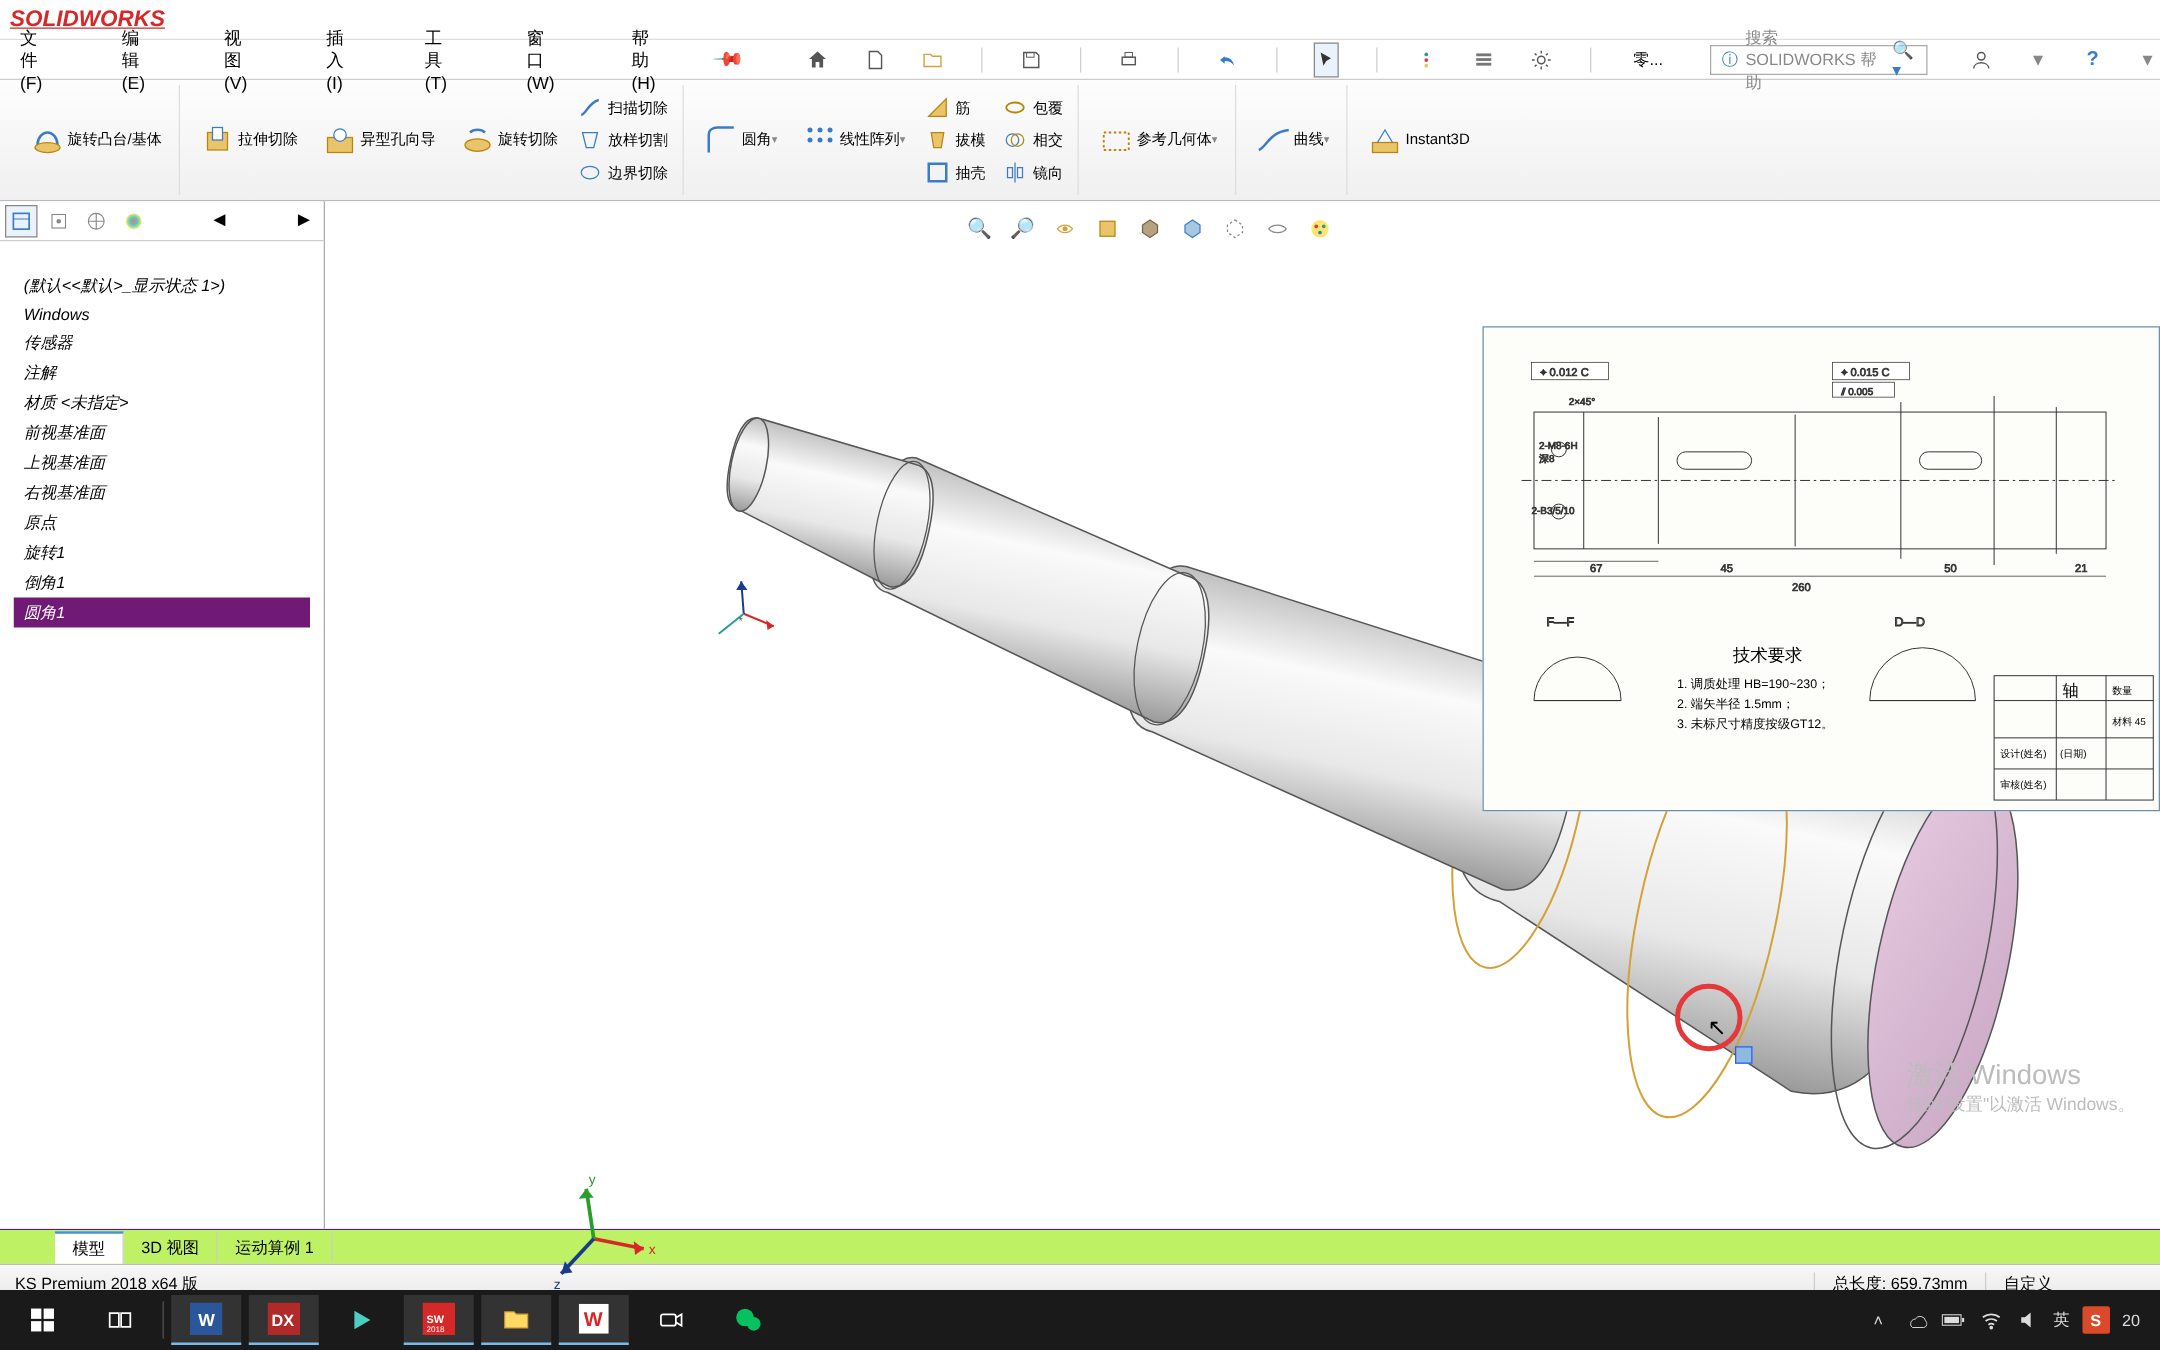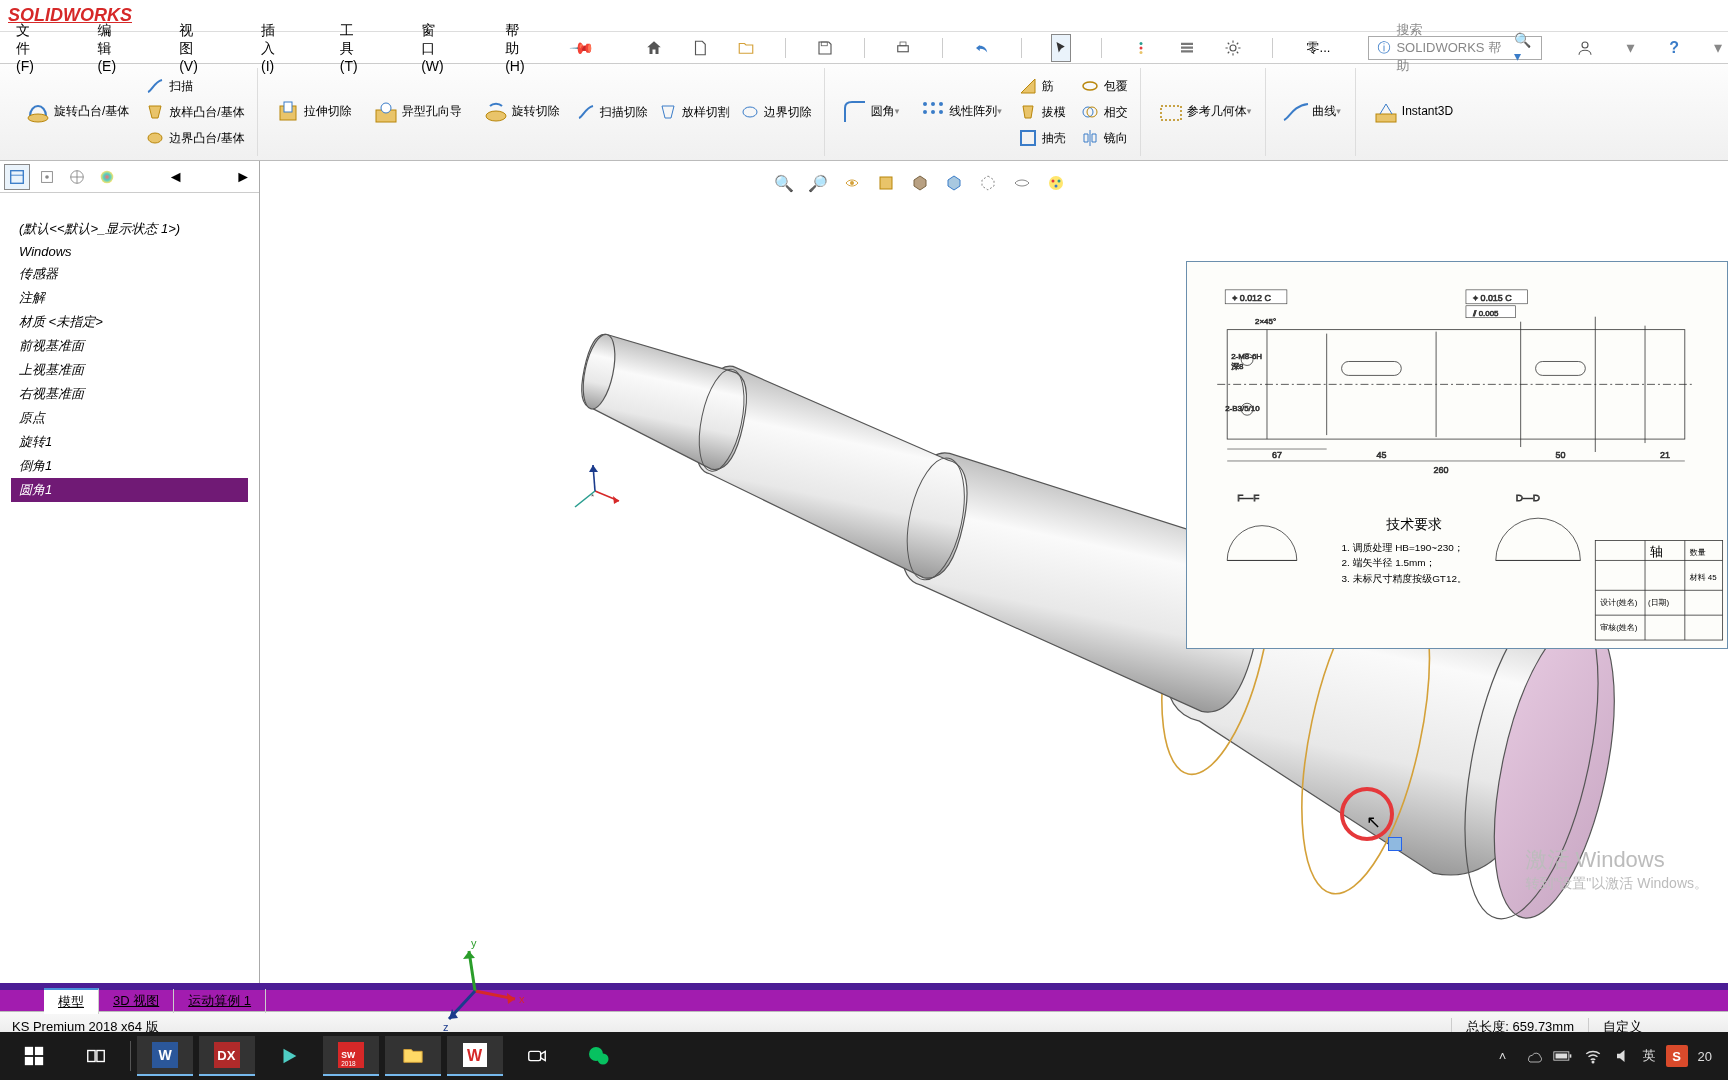--- a/index.html
+++ b/index.html
@@ -47,21 +47,21 @@
 .shaft-svg { position: absolute; top: 140px; left: 130px; }
 .cursor-mark { position: absolute; top: 626px; left: 1080px; width: 54px; height: 54px; border: 4px solid #e5383b; border-radius: 50%; }
 .cursor-arrow { position: absolute; top: 650px; left: 1106px; font-size: 18px; pointer-events: none; }
 .face-badge { position: absolute; top: 676px; left: 1128px; width: 14px; height: 14px; background: #8fb9e0; border: 1px solid #2563eb; }
 
 .coord-svg { position: absolute; top: 410px; left: 165px; }
 
 .ref-drawing { position: absolute; top: 100px; right: 0; width: 542px; height: 388px; background: #fdfdfa; border: 1px solid #6b8fad; }
 .ref-drawing svg { width: 100%; height: 100%; }
 
-.view-tabs { height: 28px; background: #a21caf; border-top: 7px solid #4c1d95; display: flex; align-items: center; text-decoration: underline; }
+.view-tabs { height: 28px; background: #bef264; border-top: 1px solid #4c1d95; display: flex; align-items: center; }
 .view-tab { padding: 3px 14px; font-size: 13px; cursor: pointer; border-right: 1px solid #ccc; }
 .view-tab.active { background: #fff; border-top: 2px solid #4a90d9; }
 
 .status-bar { height: 30px; background: linear-gradient(#f8f8f8,#e8e8e8); border-top: 1px solid #bbb; display: flex; align-items: center; padding: 0 12px; font-size: 13px; }
 .status-spacer { flex: 1; }
 .status-sect { padding: 0 14px; border-left: 1px solid #ccc; }
 
 .activate-win { position: absolute; bottom: 90px; right: 20px; color: #bcbcbc; font-size: 22px; text-align: left; }
 .activate-win .sub { font-size: 14px; }
 
@@ -178,46 +178,20 @@
     <div class="ribbon-row">
       <div class="ribbon-btn-lg">
         <div class="ribbon-icon-lg">
               <svg viewBox="0 0 32 32">
                 <path d="M8 20c0-6 4-10 8-10s8 4 8 10" fill="none" stroke="#3a7cc8" stroke-width="2"></path>
                 <ellipse cx="16" cy="22" rx="10" ry="4" fill="#e9c46a" stroke="#b8860b"></ellipse>
               </svg>
             </div>
         <span>旋转凸台/基体</span>
       </div>
-      <div style="display:flex;flex-direction:column;gap:2px">
-        <div class="ribbon-btn-sm">
-              <div class="ribbon-icon-sm">
-                <svg viewBox="0 0 20 20">
-                  <path d="M3 16c4-1 6-10 14-12" fill="none" stroke="#3a7cc8" stroke-width="2"></path>
-                </svg>
-              </div>
-              <span>扫描</span>
-            </div>
-        <div class="ribbon-btn-sm">
-              <div class="ribbon-icon-sm">
-                <svg viewBox="0 0 20 20">
-                  <path d="M4 4h12l-3 12H7z" fill="#e9c46a" stroke="#b8860b"></path>
-                </svg>
-              </div>
-              <span>放样凸台/基体</span>
-            </div>
-        <div class="ribbon-btn-sm">
-              <div class="ribbon-icon-sm">
-                <svg viewBox="0 0 20 20">
-                  <ellipse cx="10" cy="10" rx="7" ry="5" fill="#e9c46a" stroke="#b8860b"></ellipse>
-                </svg>
-              </div>
-              <span>边界凸台/基体</span>
-            </div>
-      </div>
     </div>
   </div>
 
   <div class="ribbon-group">
     <div class="ribbon-row">
       <div class="ribbon-btn-lg">
         <div class="ribbon-icon-lg">
               <svg viewBox="0 0 32 32">
                 <rect x="8" y="10" width="16" height="14" fill="#e9c46a" stroke="#b8860b"></rect>
                 <rect x="12" y="6" width="8" height="10" fill="#fff" stroke="#3a7cc8"></rect>
@@ -236,21 +210,21 @@
       </div>
       <div class="ribbon-btn-lg">
         <div class="ribbon-icon-lg">
               <svg viewBox="0 0 32 32">
                 <ellipse cx="16" cy="20" rx="10" ry="5" fill="#e9c46a" stroke="#b8860b"></ellipse>
                 <path d="M10 10c3-3 9-3 12 0" fill="none" stroke="#3a7cc8" stroke-width="2"></path>
               </svg>
             </div>
         <span>旋转切除</span>
       </div>
-      <div style="display:flex;flex-direction:row;gap:2px">
+      <div style="display:flex;flex-direction:column;gap:2px">
         <div class="ribbon-btn-sm">
               <div class="ribbon-icon-sm">
                 <svg viewBox="0 0 20 20">
                   <path d="M3 16c4-1 6-10 14-12" fill="none" stroke="#3a7cc8" stroke-width="2"></path>
                 </svg>
               </div>
               <span>扫描切除</span>
             </div>
         <div class="ribbon-btn-sm">
               <div class="ribbon-icon-sm">

